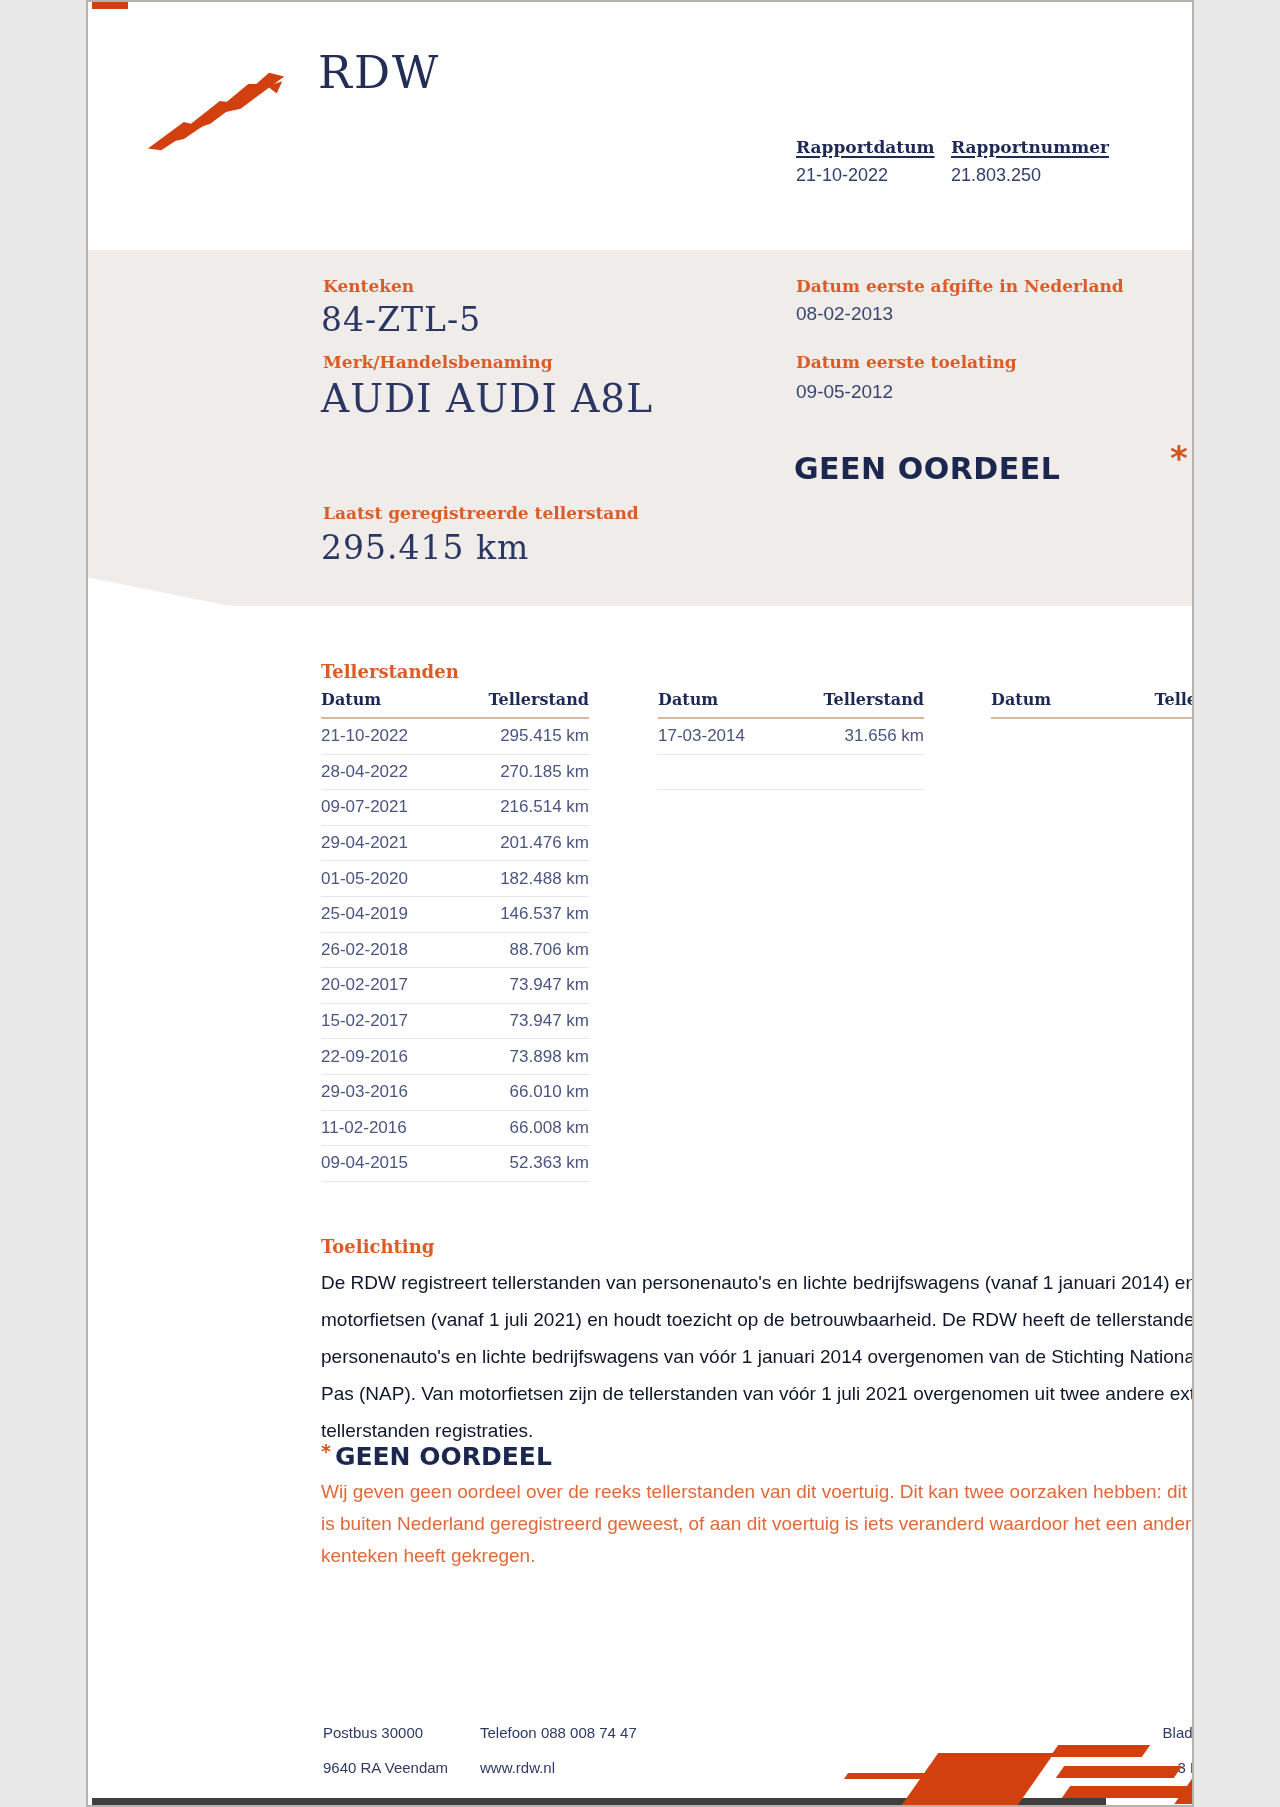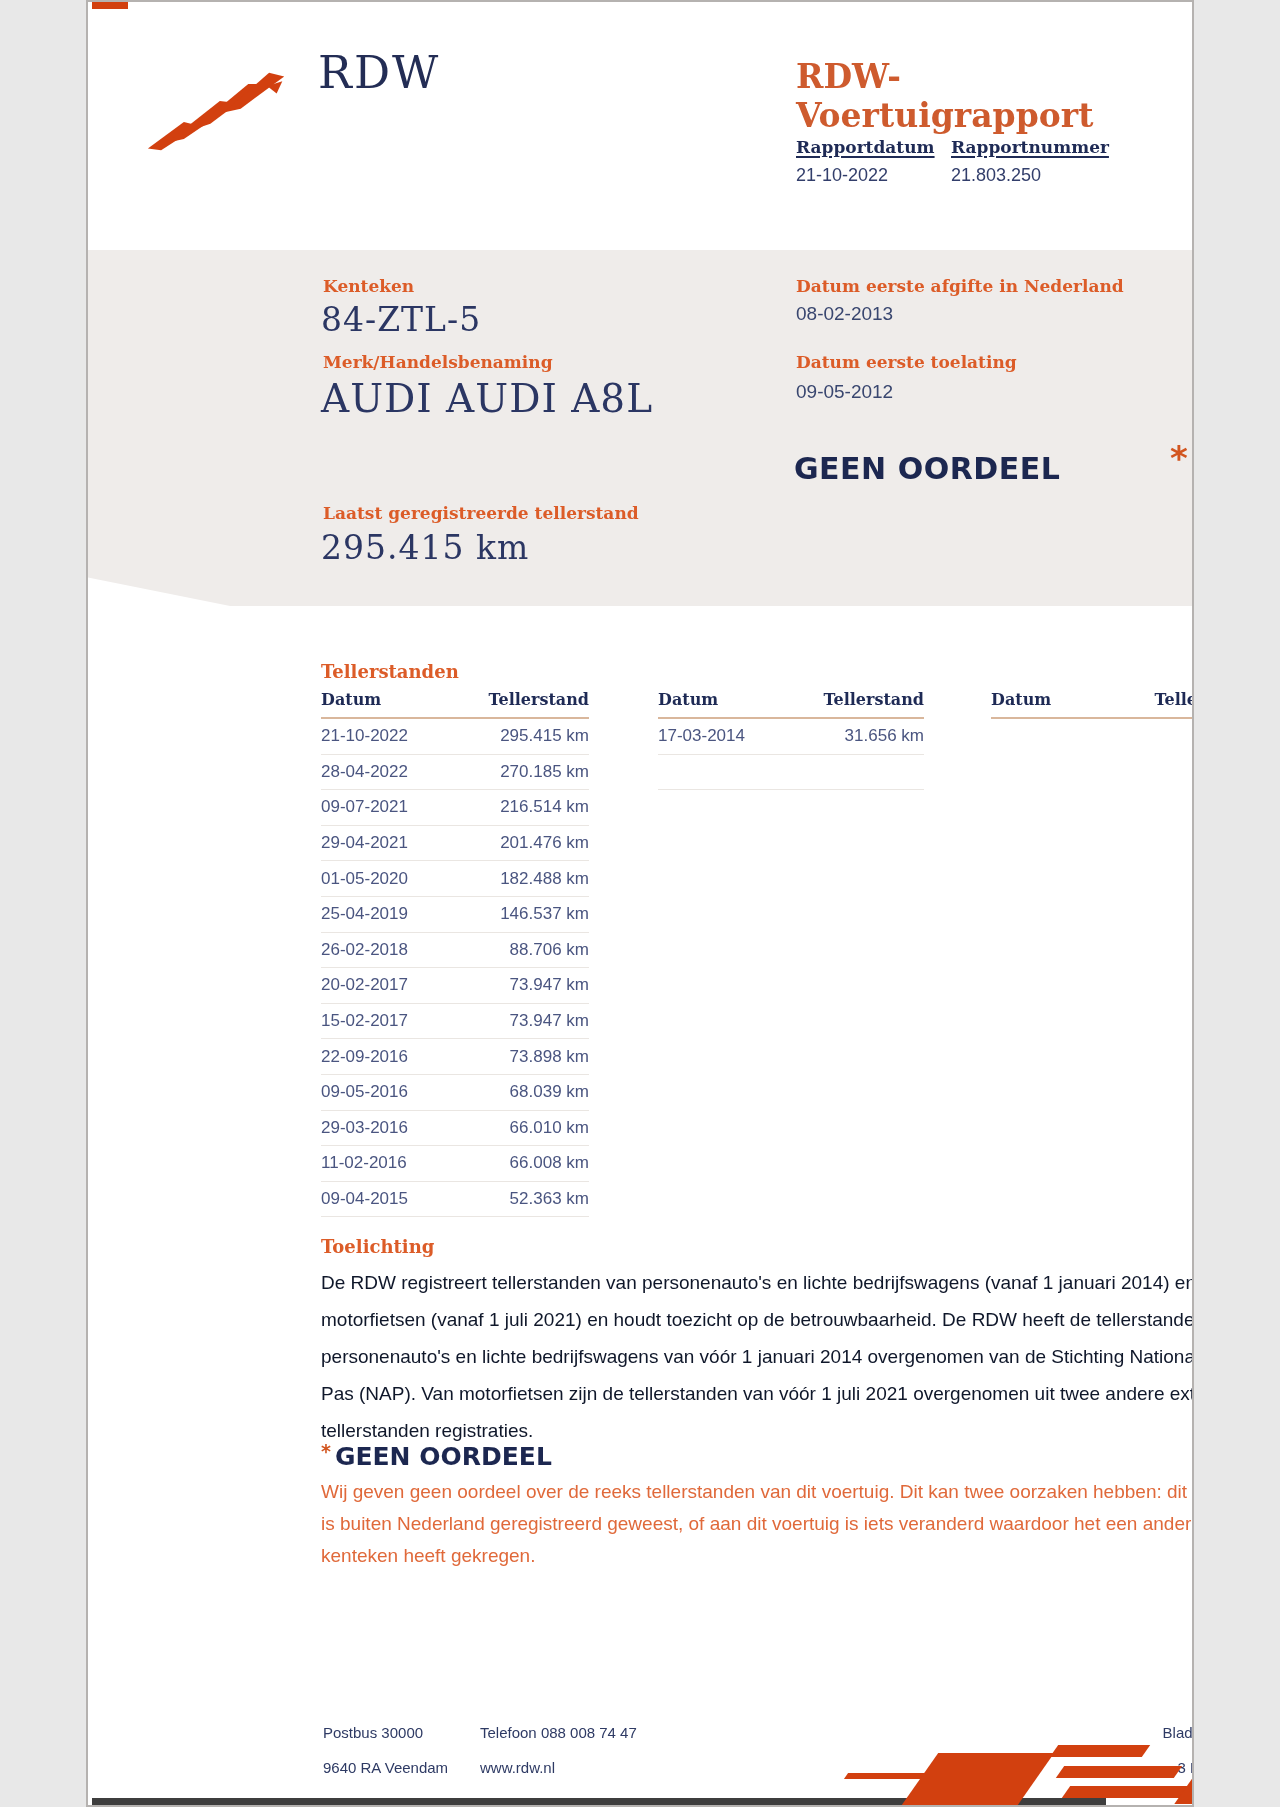--- a/index.html
+++ b/index.html
@@ -71,21 +71,20 @@
       <g fill="#d2400f">
         <polygon points="2,98 40,70 56,74 16,100"></polygon>
         <polygon points="22,92 78,48 96,50 40,88"></polygon>
         <polygon points="50,78 108,30 124,30 68,72"></polygon>
         <polygon points="82,60 130,18 146,22 100,56"></polygon>
         <polygon points="128,32 144,27 138,40"></polygon>
       </g>
     </svg>
   </div>
   <div class="abs logo-text">RDW</div>
-  <div class="abs doc-title">RDW-Voertuigrapport</div>
 
   <div class="abs meta-label" style="left:708px;top:135px;">Rapportdatum</div>
   <div class="abs meta-val" style="left:708px;top:163px;">21-10-2022</div>
   <div class="abs meta-label" style="left:863px;top:135px;">Rapportnummer</div>
   <div class="abs meta-val" style="left:863px;top:163px;">21.803.250</div>
 
   <div class="abs panel"></div>
 
   <div class="abs lbl" style="left:235px;top:274px;">Kenteken</div>
   <div class="abs big-serif" style="left:233px;top:298px;">84-ZTL-5</div>
@@ -145,24 +144,20 @@
           <span class="tdate">20-02-2017</span>
           <span class="tval">73.947 km</span>
         </div>
         <div class="trow">
           <span class="tdate">15-02-2017</span>
           <span class="tval">73.947 km</span>
         </div>
         <div class="trow">
           <span class="tdate">22-09-2016</span>
           <span class="tval">73.898 km</span>
-        </div>
-        <div class="trow">
-          <span class="tdate">09-05-2016</span>
-          <span class="tval">68.039 km</span>
         </div>
         <div class="trow">
           <span class="tdate">29-03-2016</span>
           <span class="tval">66.010 km</span>
         </div>
         <div class="trow">
           <span class="tdate">11-02-2016</span>
           <span class="tval">66.008 km</span>
         </div>
         <div class="trow">

